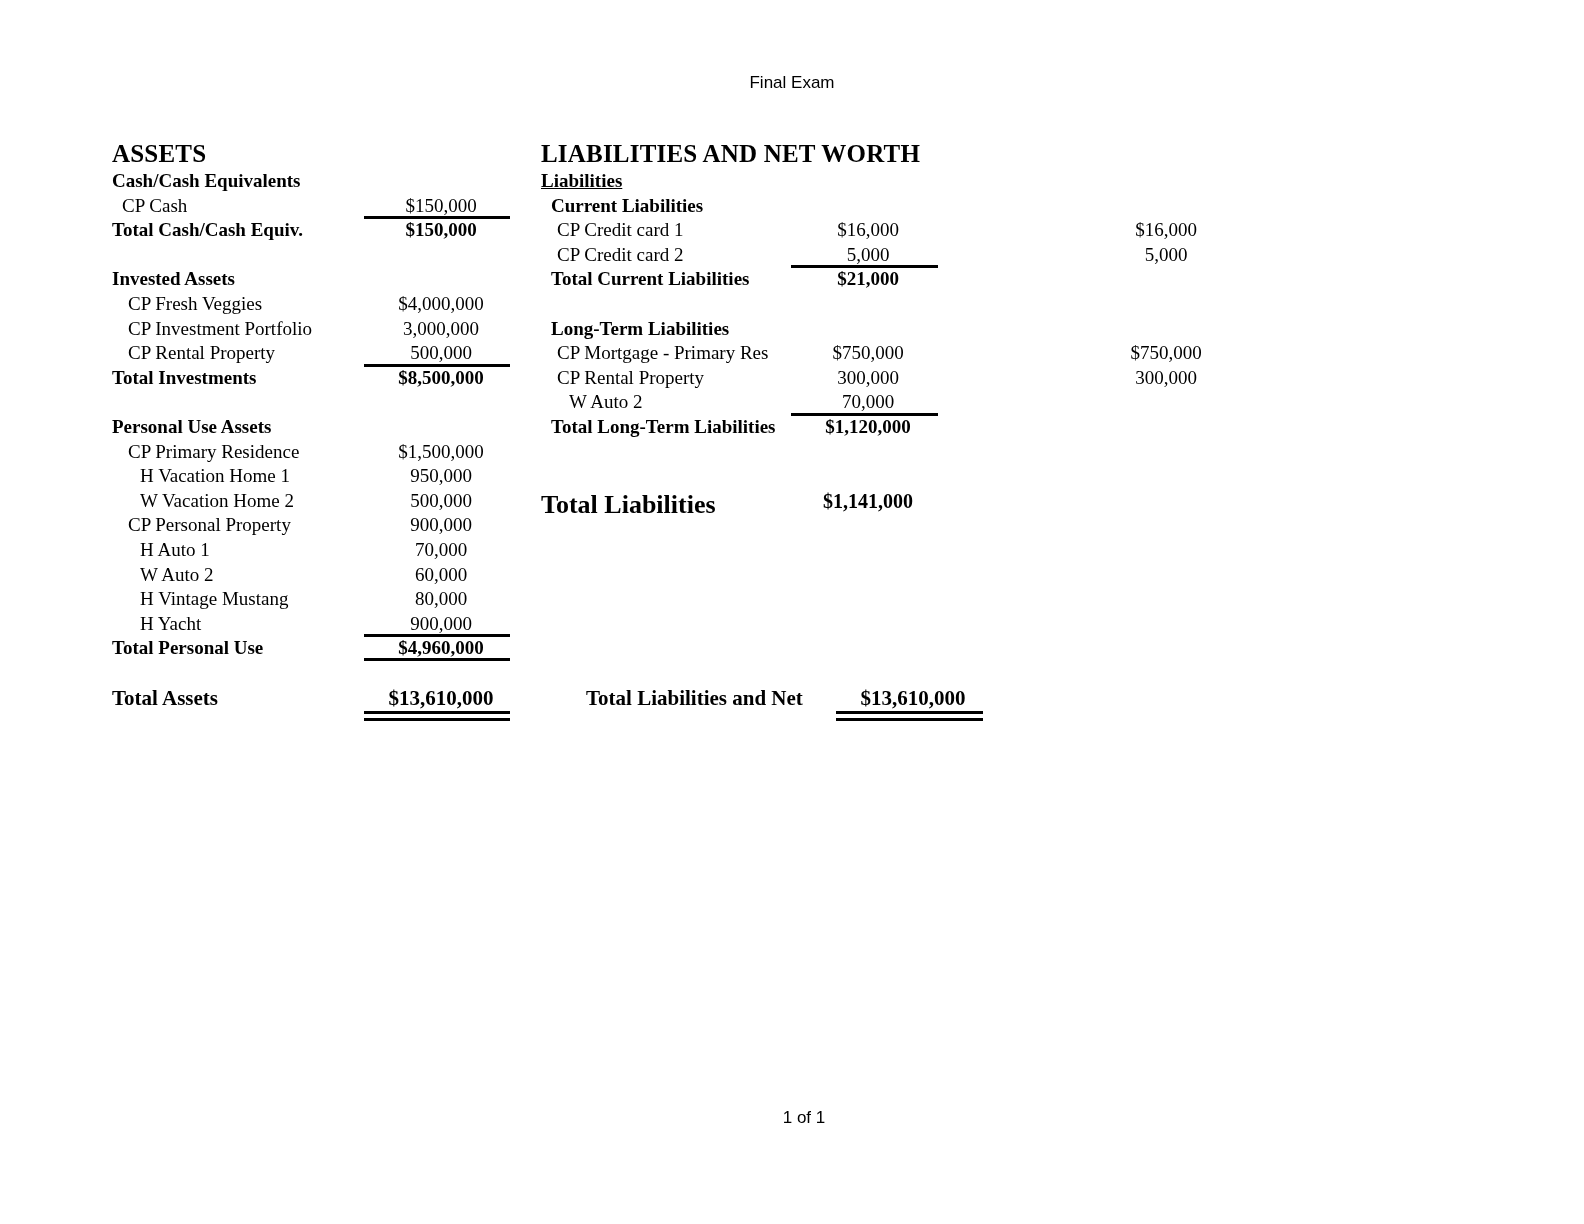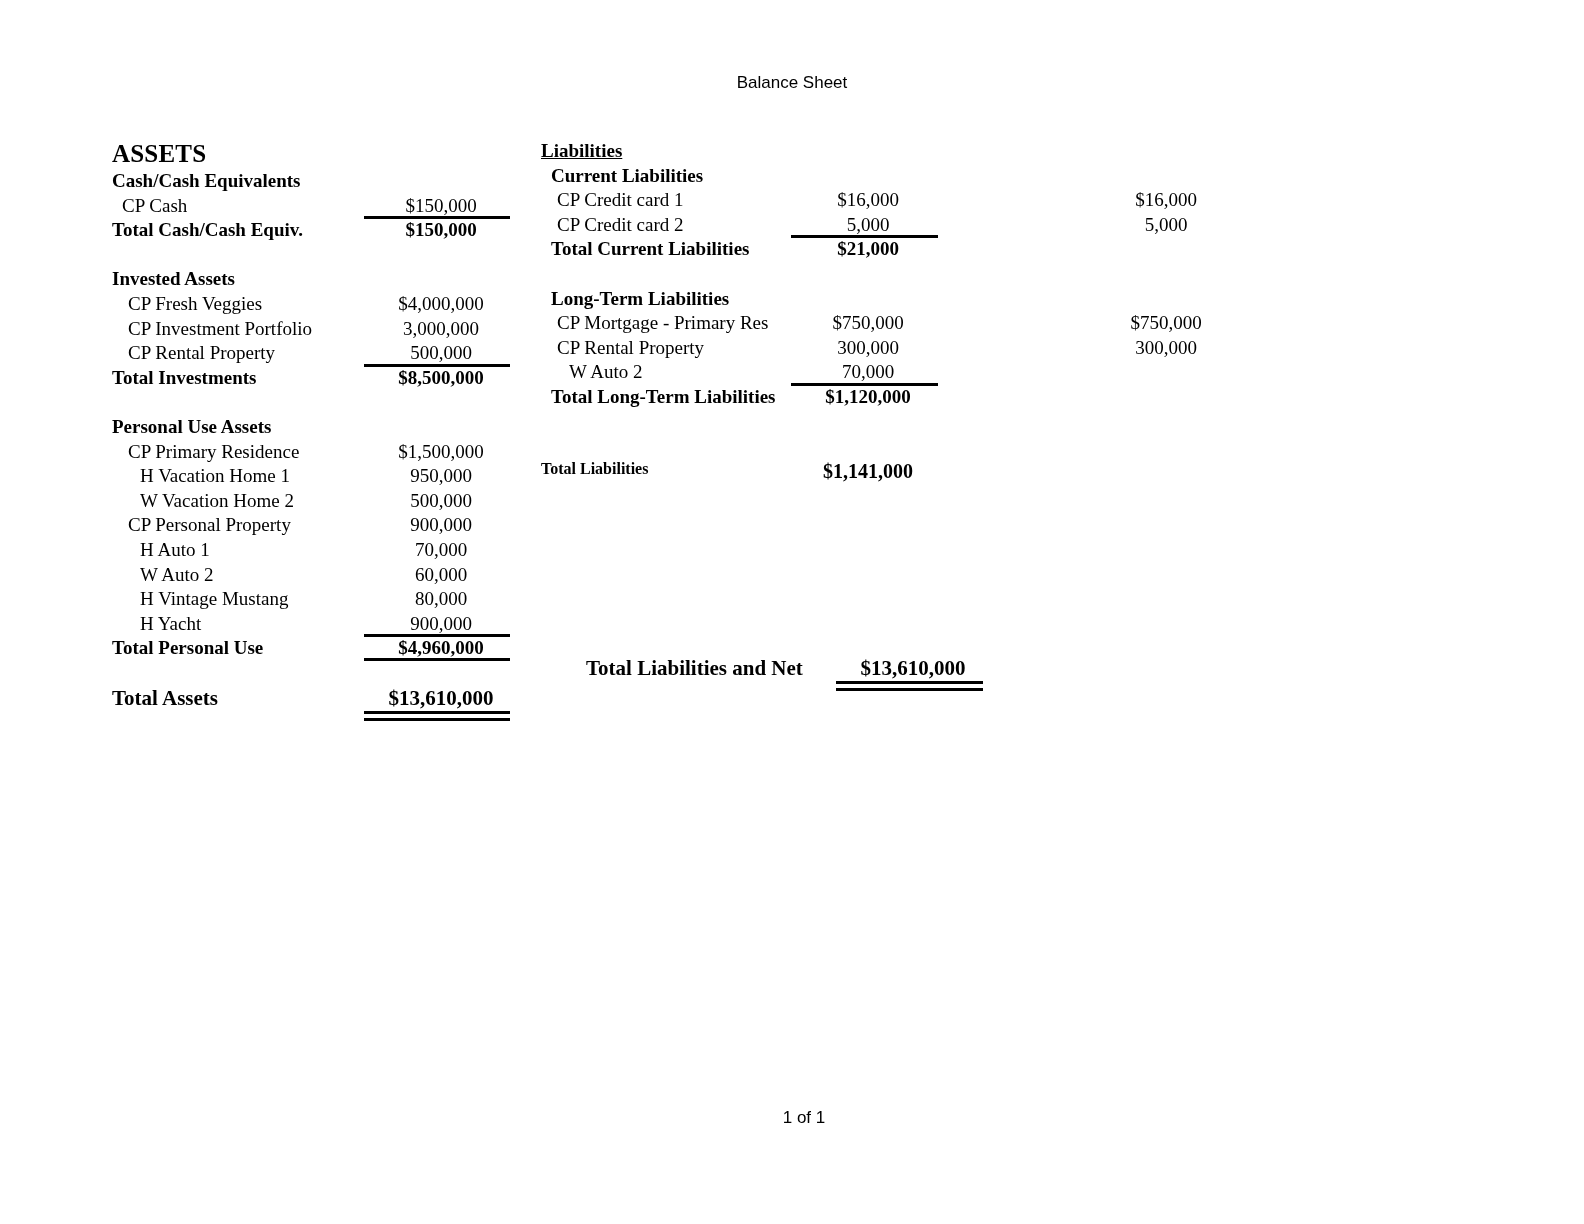--- a/index.html
+++ b/index.html
@@ -119,21 +119,21 @@
   .col-liab   .rule { left: 250px; width: 147px; }
 
   .rule-single { height: 3px; }
   .rule-dbl-top { height: 3px; }
   .rule-dbl-bot { height: 3px; }
 </style>
 </head>
 <body>
 
 <div class="page-header">
-  <div>Balance Sheet</div>
+  <div>Final Exam</div>
 </div>
 
 <div class="sheet">
 
   <div class="col col-assets">
 
     <div class="row" style="height:30px;">
       <span class="label section-title ind-0">ASSETS</span>
     </div>
 
@@ -223,20 +223,23 @@
       <span class="rule rule-dbl-top" style="top:25px;"></span>
       <span class="rule rule-dbl-bot" style="top:32px;"></span>
       <span class="label ind-0" style="font-size:21px;">Total Assets</span>
       <span class="amt" style="font-size:21px;">$13,610,000</span>
     </div>
 
   </div>
 
   <div class="col col-liab">
 
+    <div class="row" style="height:30px;">
+      <span class="label section-title ind-0">LIABILITIES AND NET WORTH</span>
+    </div>
 
     <div class="row">
       <span class="label group-head underline ind-0">Liabilities</span>
     </div>
 
     <div class="row">
       <span class="label group-head ind-1">Current Liabilities</span>
     </div>
     <div class="row item">
       <span class="label ind-2">CP Credit card 1</span>
@@ -277,21 +280,21 @@
     <div class="row total-line">
       <span class="rule rule-single" style="top:-3px;"></span>
       <span class="label ind-1">Total Long-Term Liabilities</span>
       <span class="amt amt-1">$1,120,000</span>
     </div>
 
     <div class="row spacer"></div>
     <div class="row spacer"></div>
 
     <div class="row total-line">
-      <span class="label ind-0" style="font-size:16px;">Total Liabilities</span>
+      <span class="label ind-0" style="font-size:26px;">Total Liabilities</span>
       <span class="amt amt-1" style="font-size:20px;">$1,141,000</span>
     </div>
 
     <div class="row spacer"></div>
     <div class="row spacer"></div>
     <div class="row spacer"></div>
 
 
     <div class="row spacer"></div>
     <div class="row spacer"></div>

